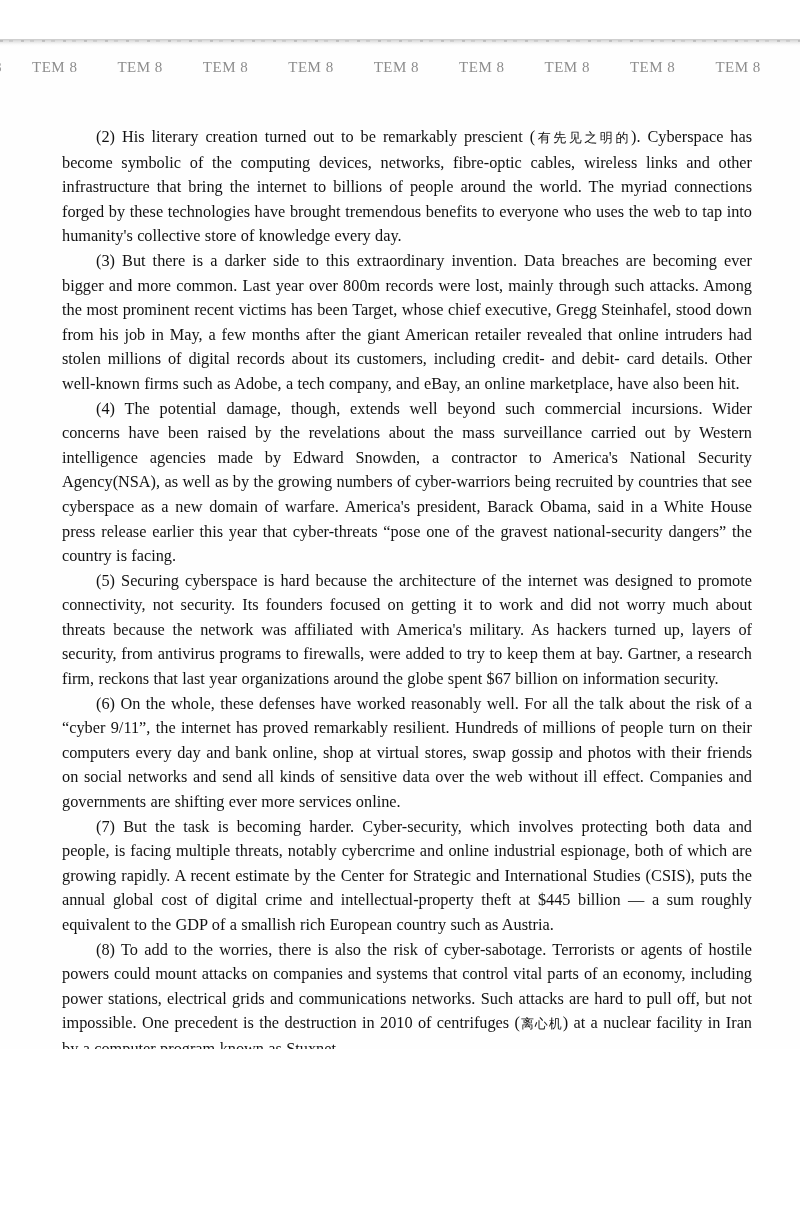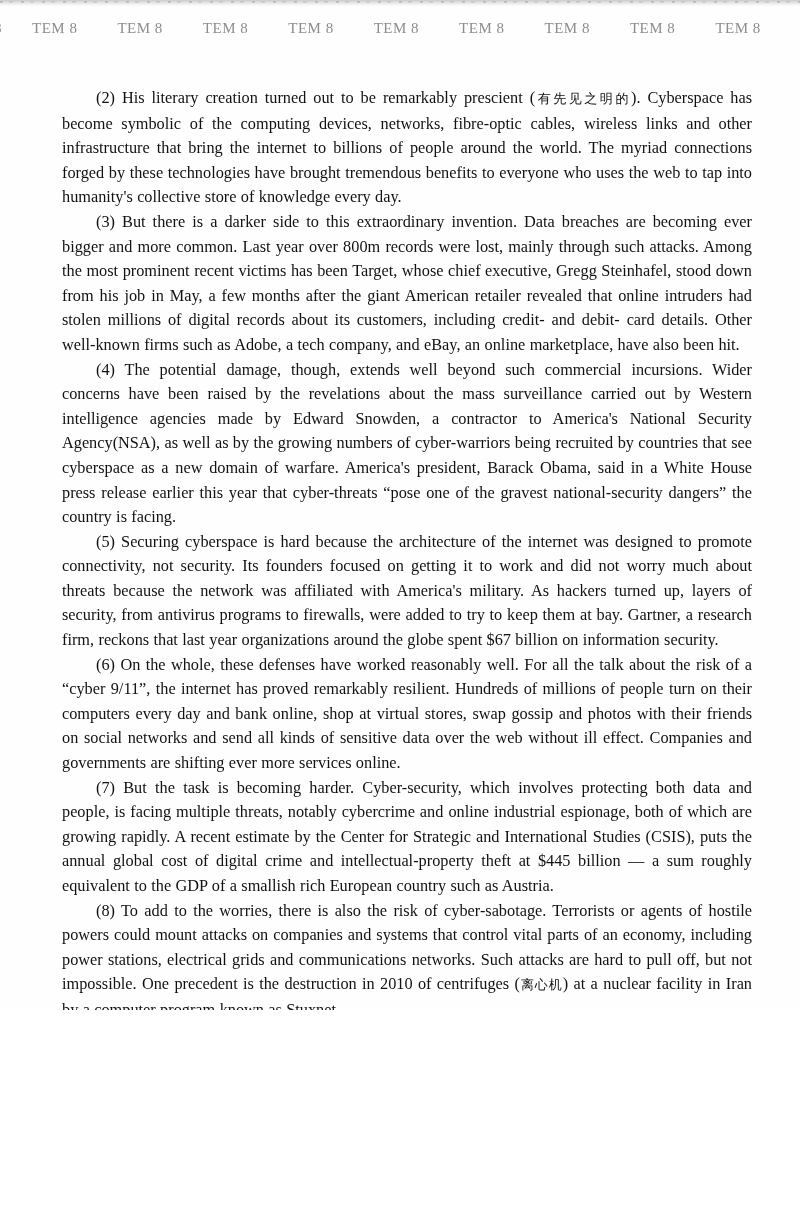--- a/index.html
+++ b/index.html
@@ -8,20 +8,21 @@
     background: #ffffff;
   }
   .page {
     position: relative;
     width: 800px;
     height: 1010px;
     background: #fefefe;
     overflow: hidden;
     font-family: "Liberation Serif", "DejaVu Serif", serif;
     color: #111111;
+    margin-top: 39px;
   }
 
   
   .scan-streak {
     position: absolute;
     top: 0;
     left: 0;
     width: 800px;
     height: 7px;
     background: linear-gradient(180deg,

